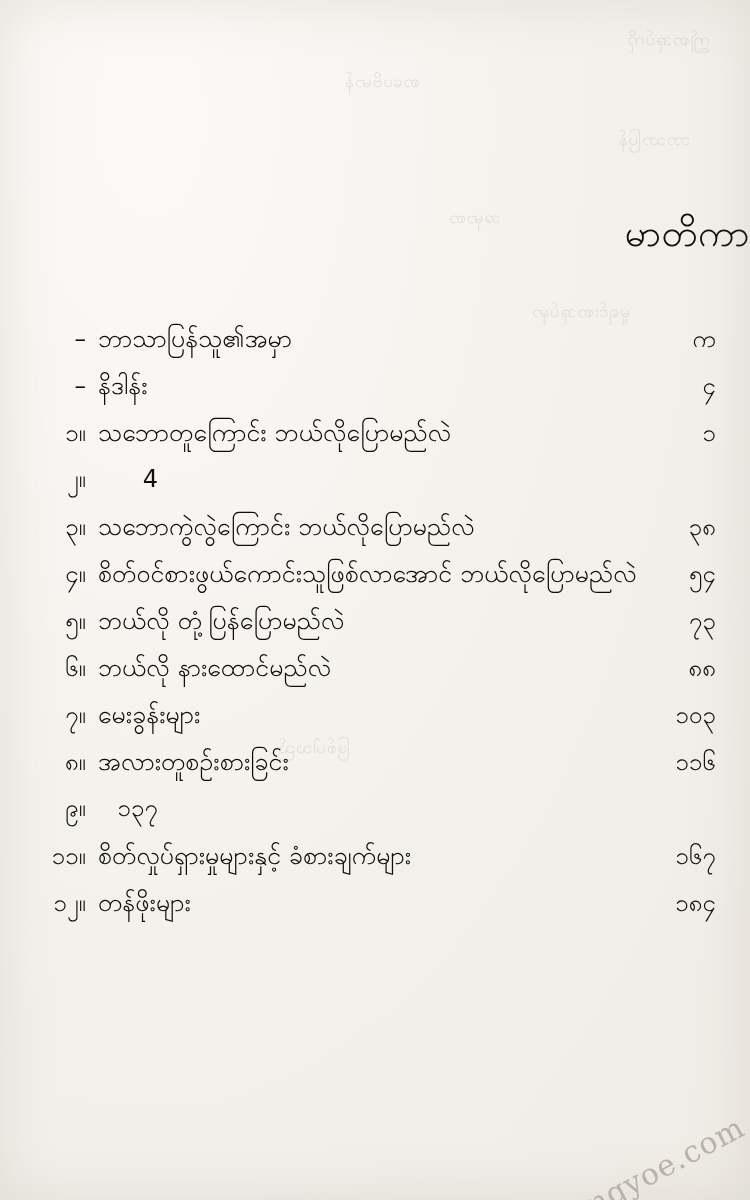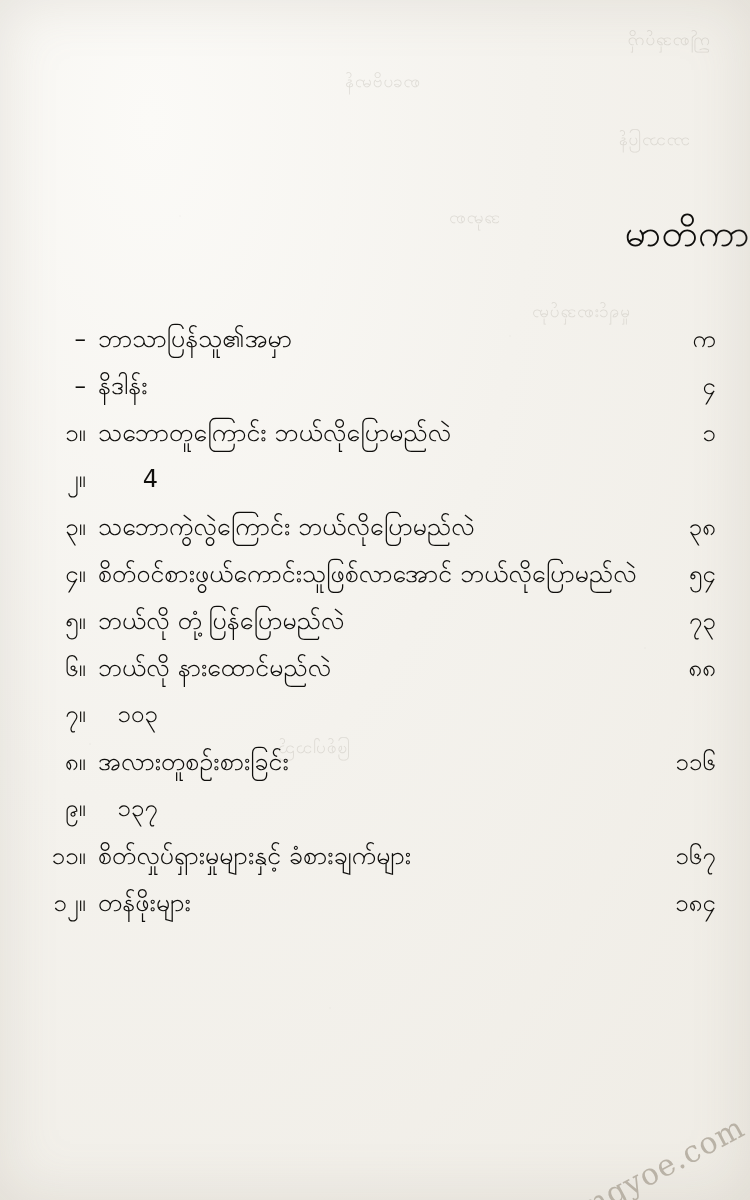--- a/index.html
+++ b/index.html
@@ -210,20 +210,21 @@
       </div>
 
       <div class="toc-row">
         <span class="toc-num">၆။</span>
         <span class="toc-label">ဘယ်လို နားထောင်မည်လဲ</span>
         <span class="toc-page">၈၈</span>
       </div>
 
       <div class="toc-row">
         <span class="toc-num">၇။</span>
+        <span class="toc-label">မေးခွန်းများ</span>
         <span class="toc-page">၁၀၃</span>
       </div>
 
       <div class="toc-row">
         <span class="toc-num">၈။</span>
         <span class="toc-label">အလားတူစဉ်းစားခြင်း</span>
         <span class="toc-page">၁၁၆</span>
       </div>
 
       <div class="toc-row">

